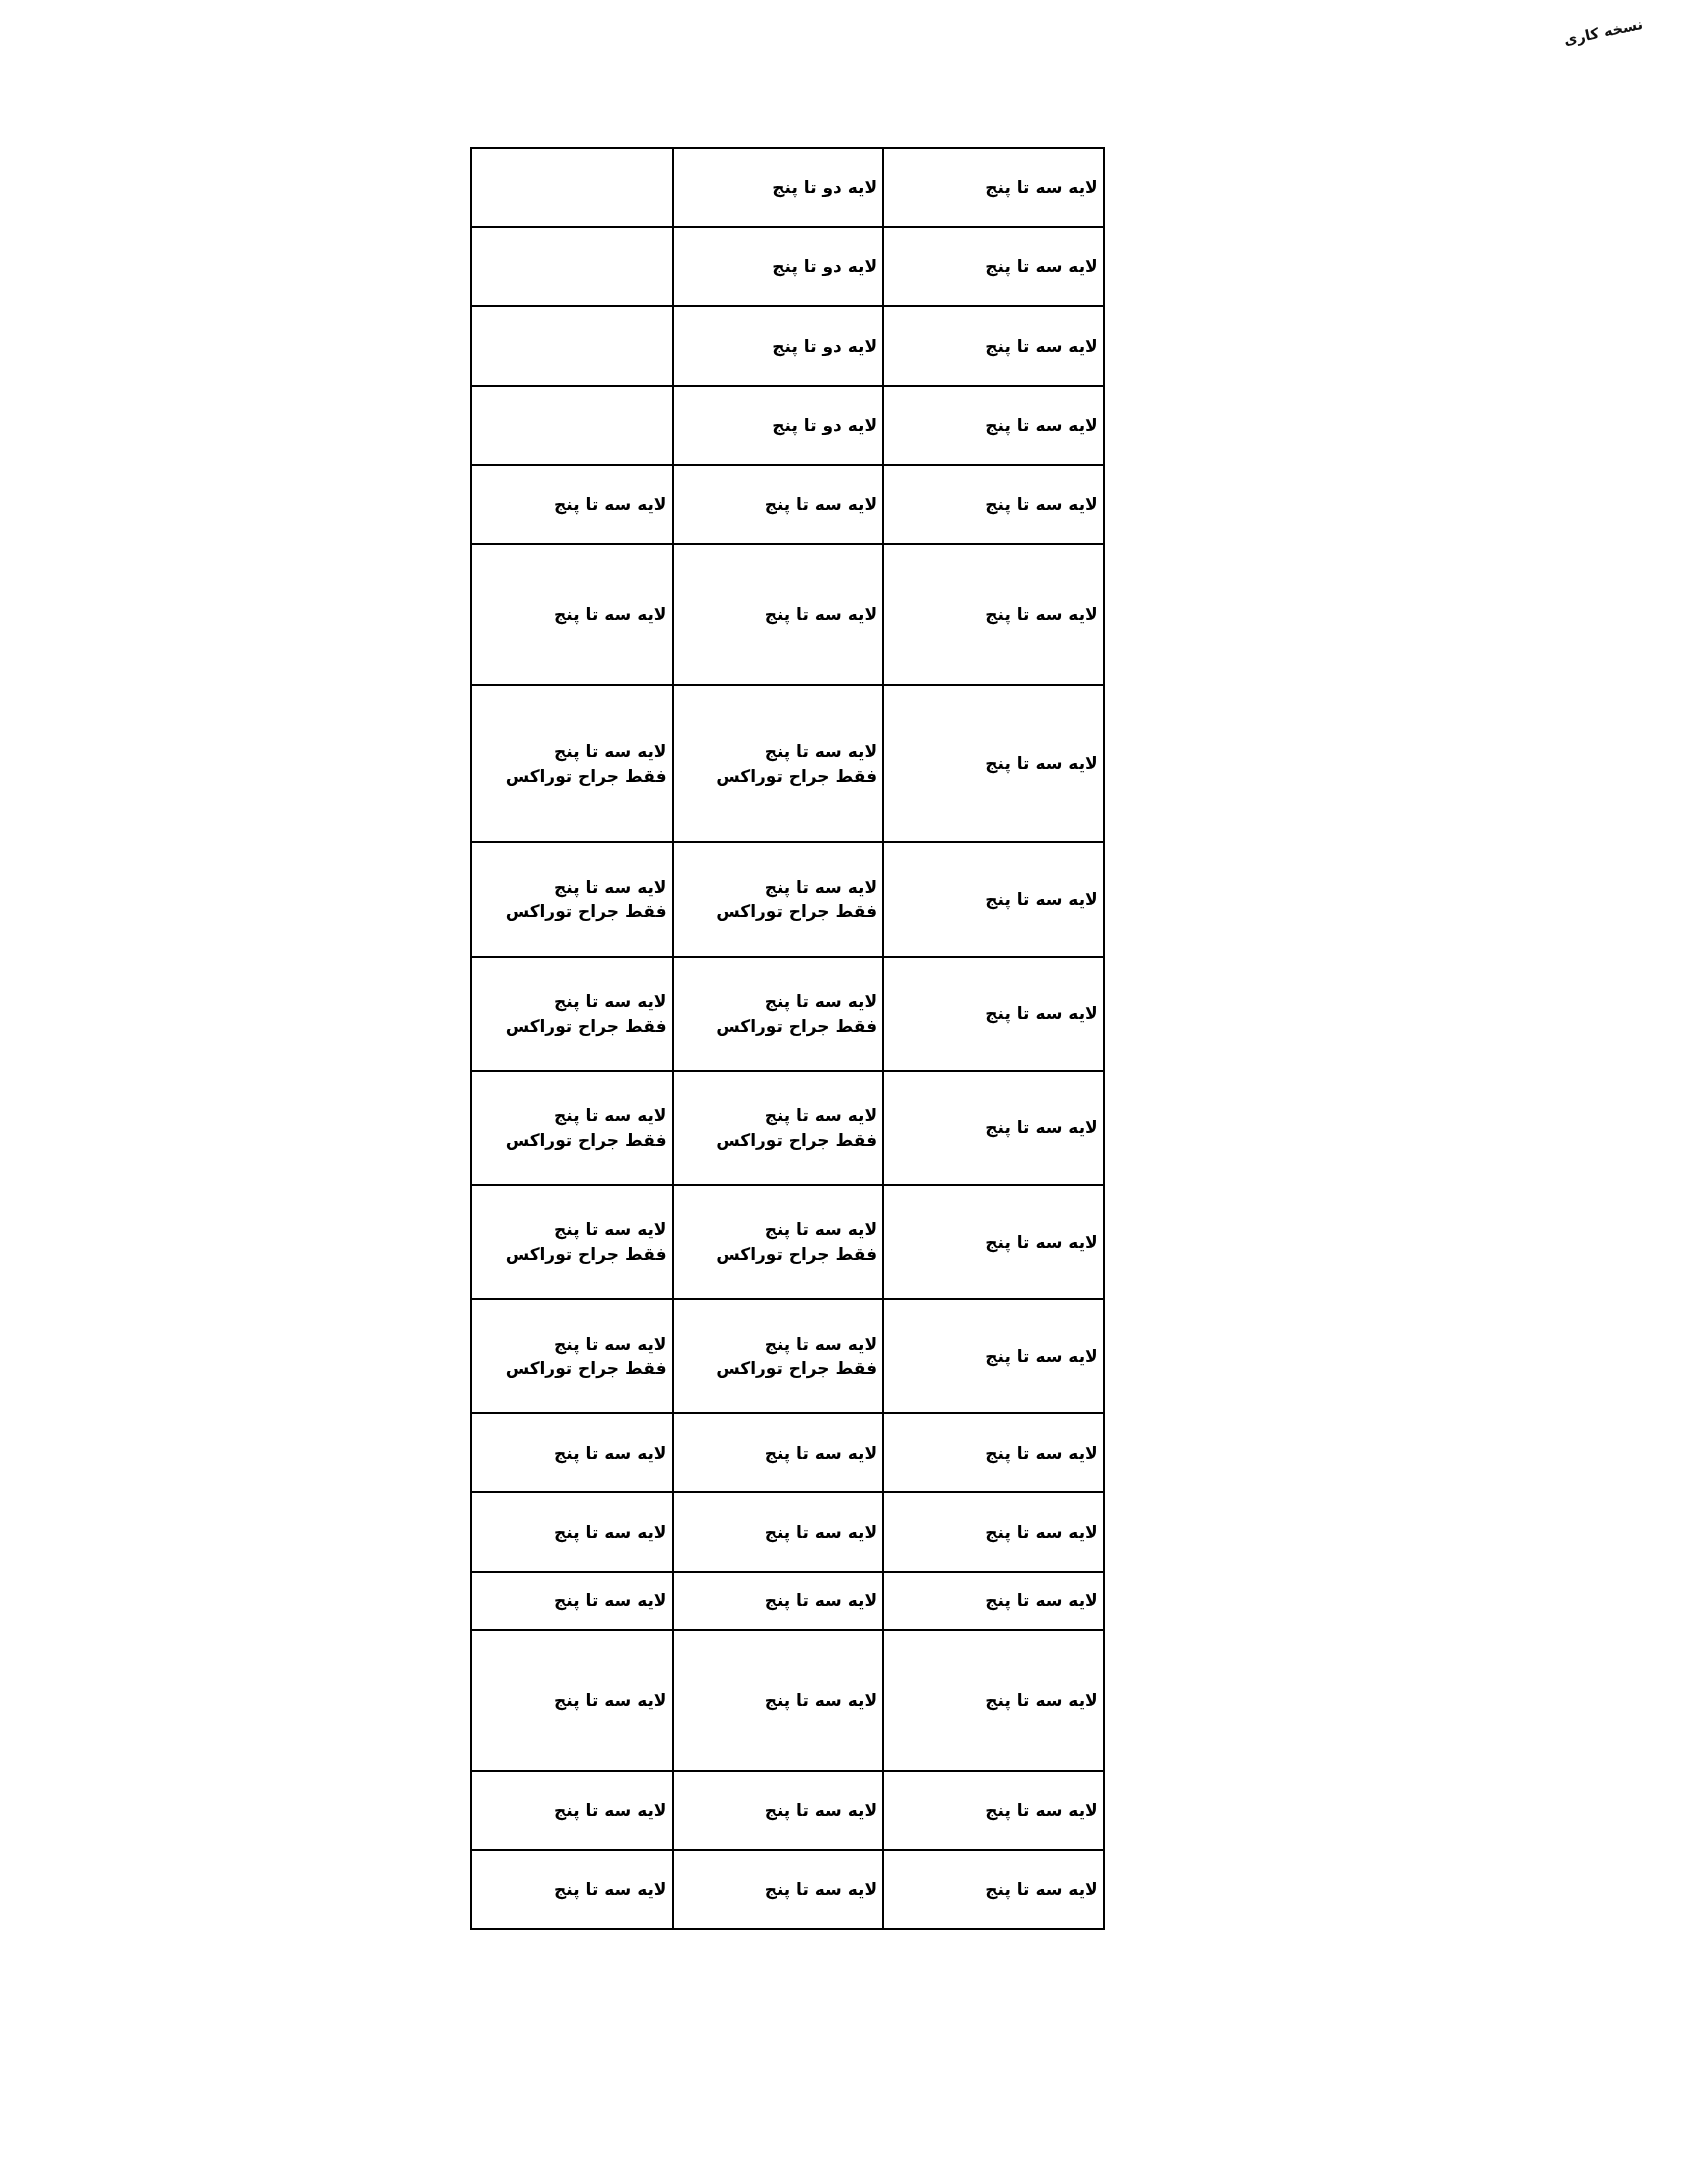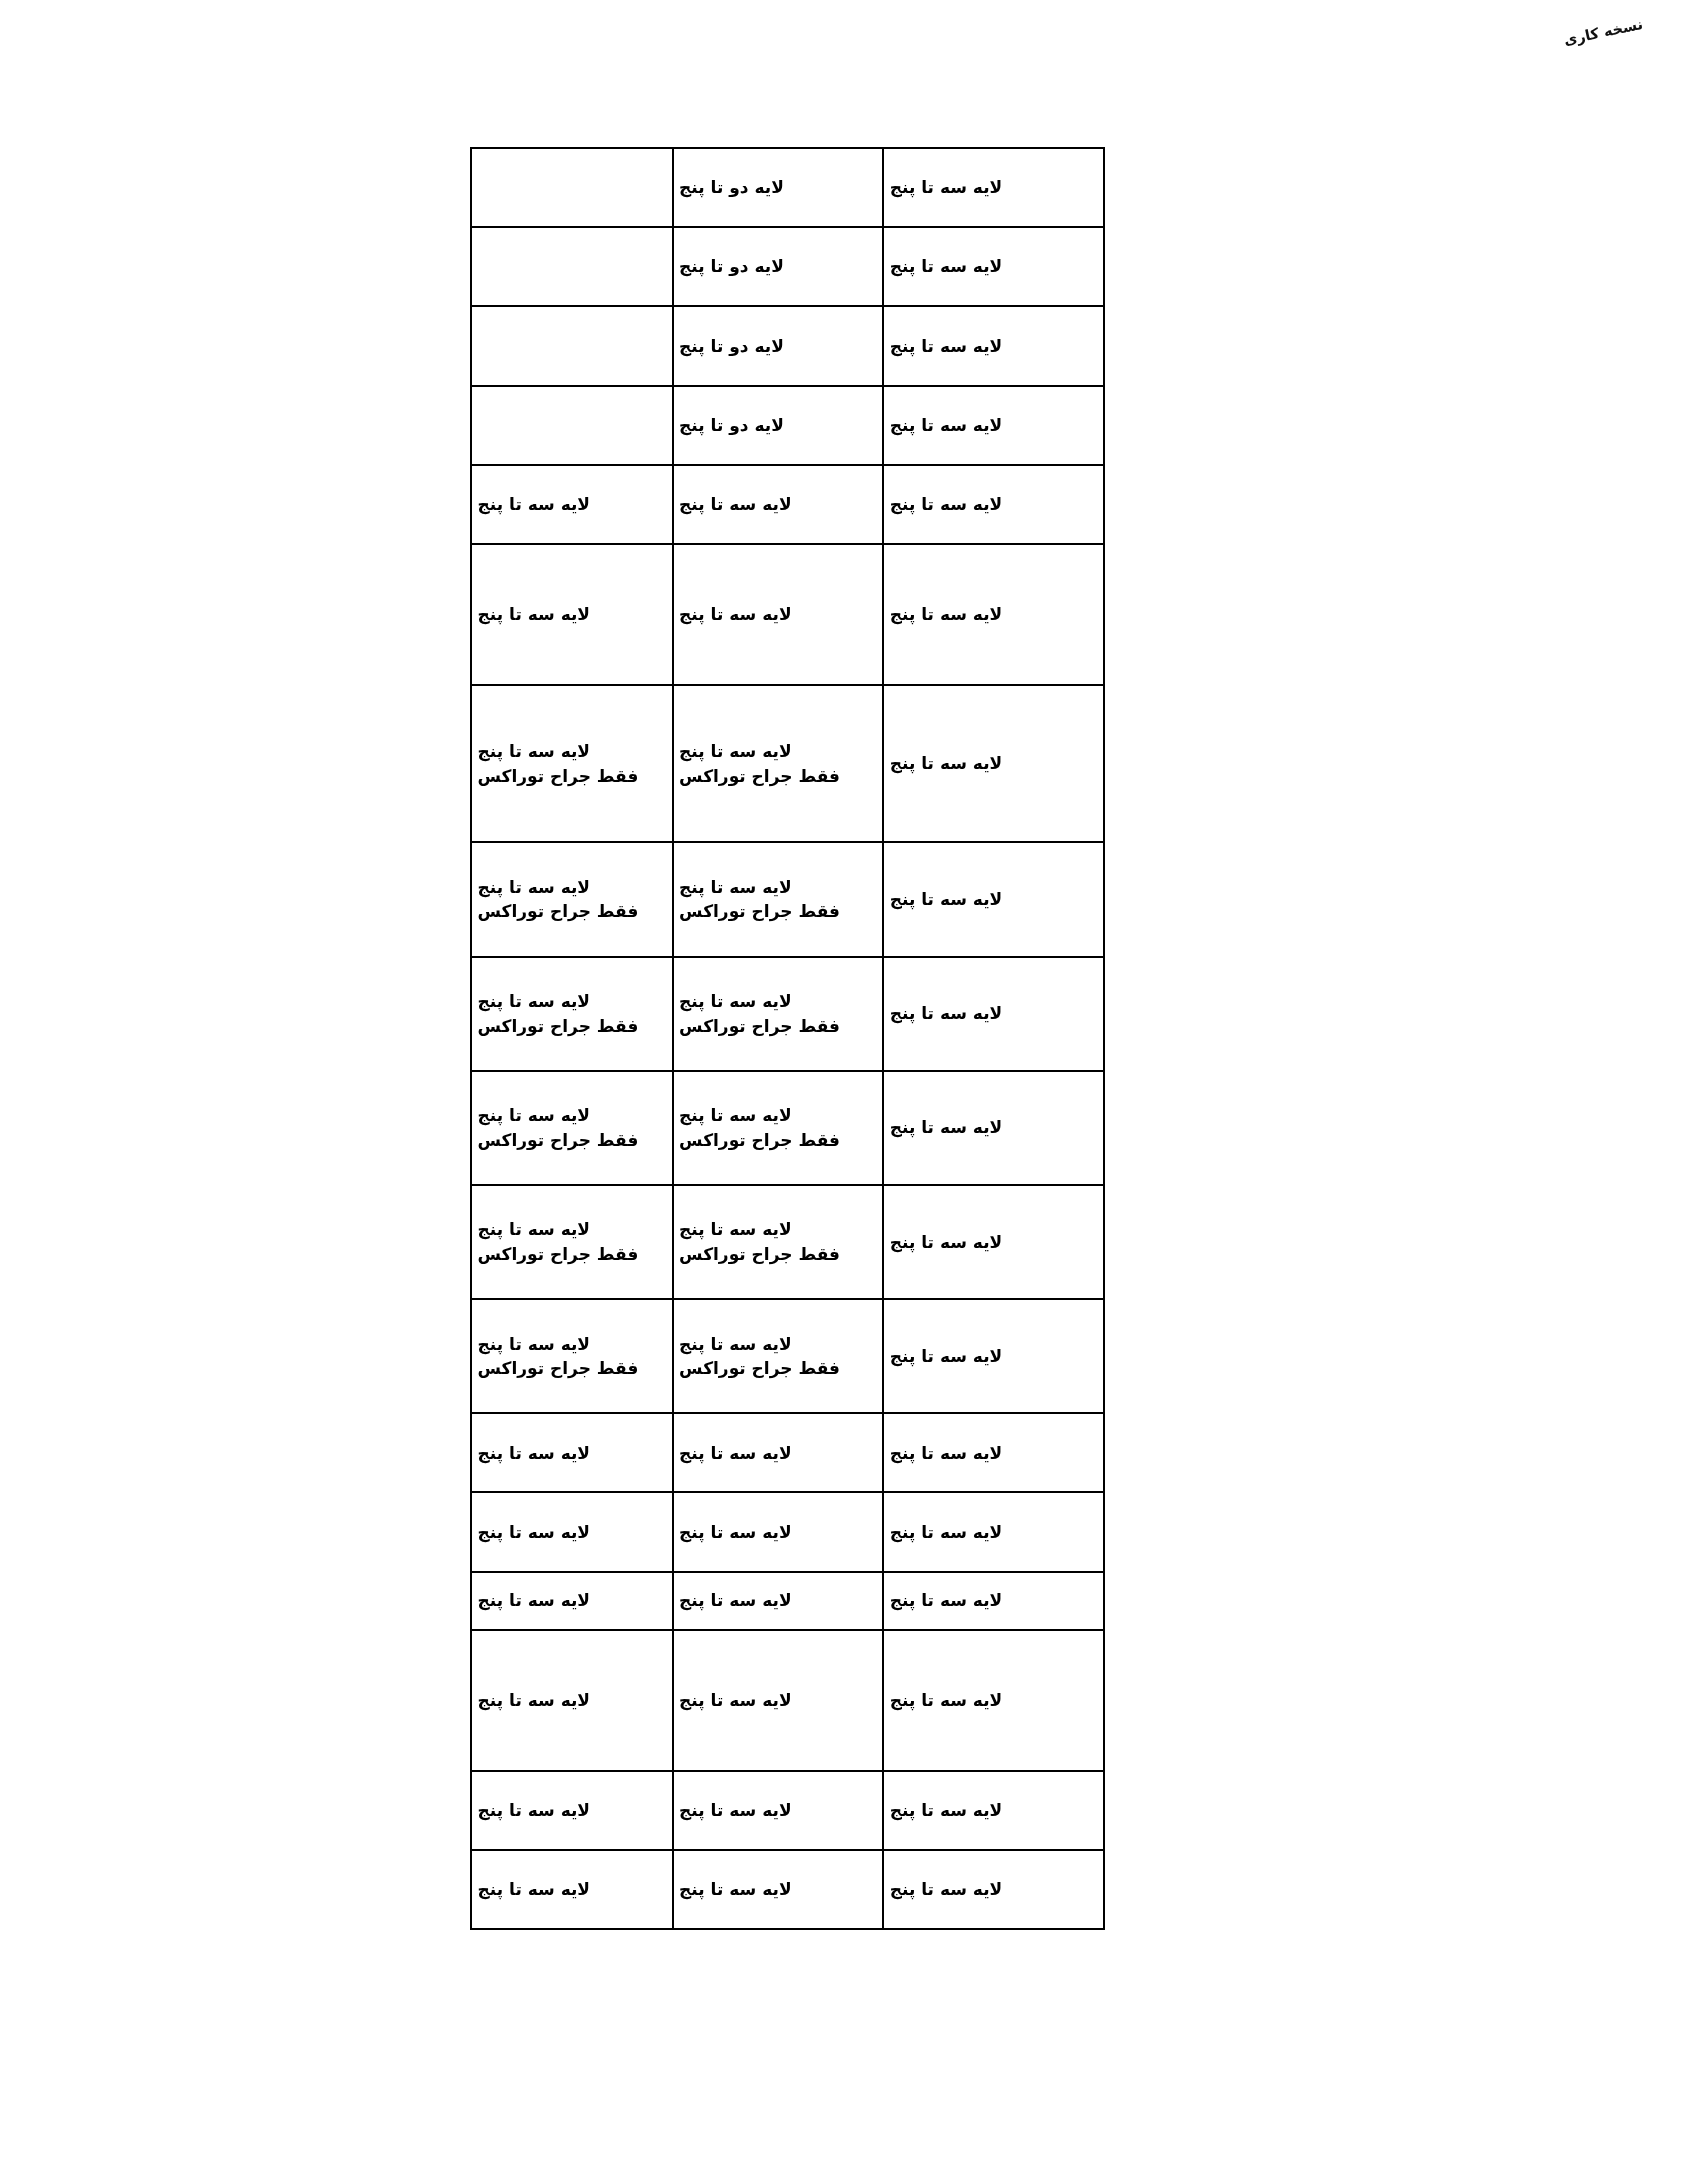--- a/index.html
+++ b/index.html
@@ -45,21 +45,21 @@
   }
   table.data-table {
     border-collapse: collapse;
     width: 595px;
     table-layout: fixed;
     direction: rtl;
   }
   table.data-table td {
     border: 2px solid #000000;
     vertical-align: middle;
-    text-align: left;
+    text-align: right;
     font-size: 17px;
     font-weight: 700;
     line-height: 1.45;
     padding: 6.6px 5.3px;
     font-family: "DejaVu Sans", "Liberation Sans", sans-serif;
     white-space: pre-line;
   }
   table.data-table td.col-a { width: 189px; }
   table.data-table td.col-b { width: 198px; }
   table.data-table td.col-c { width: 208px; }

